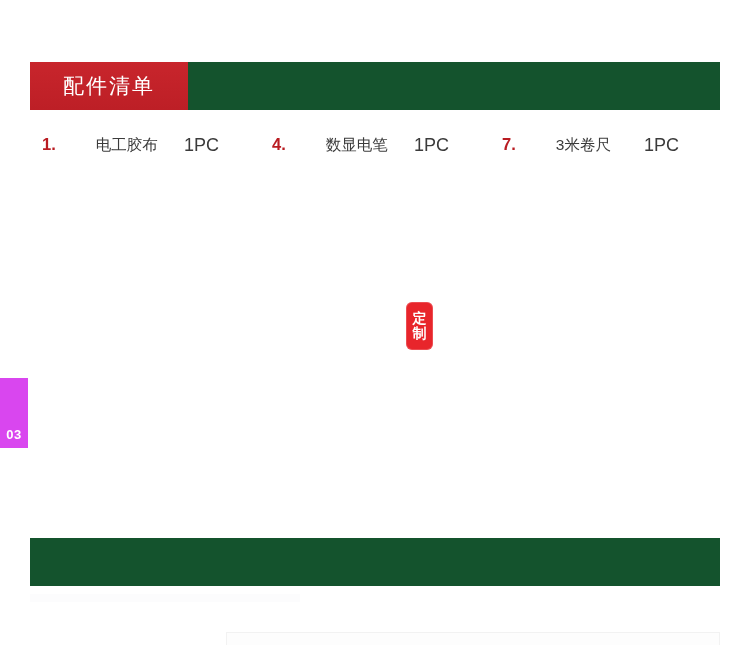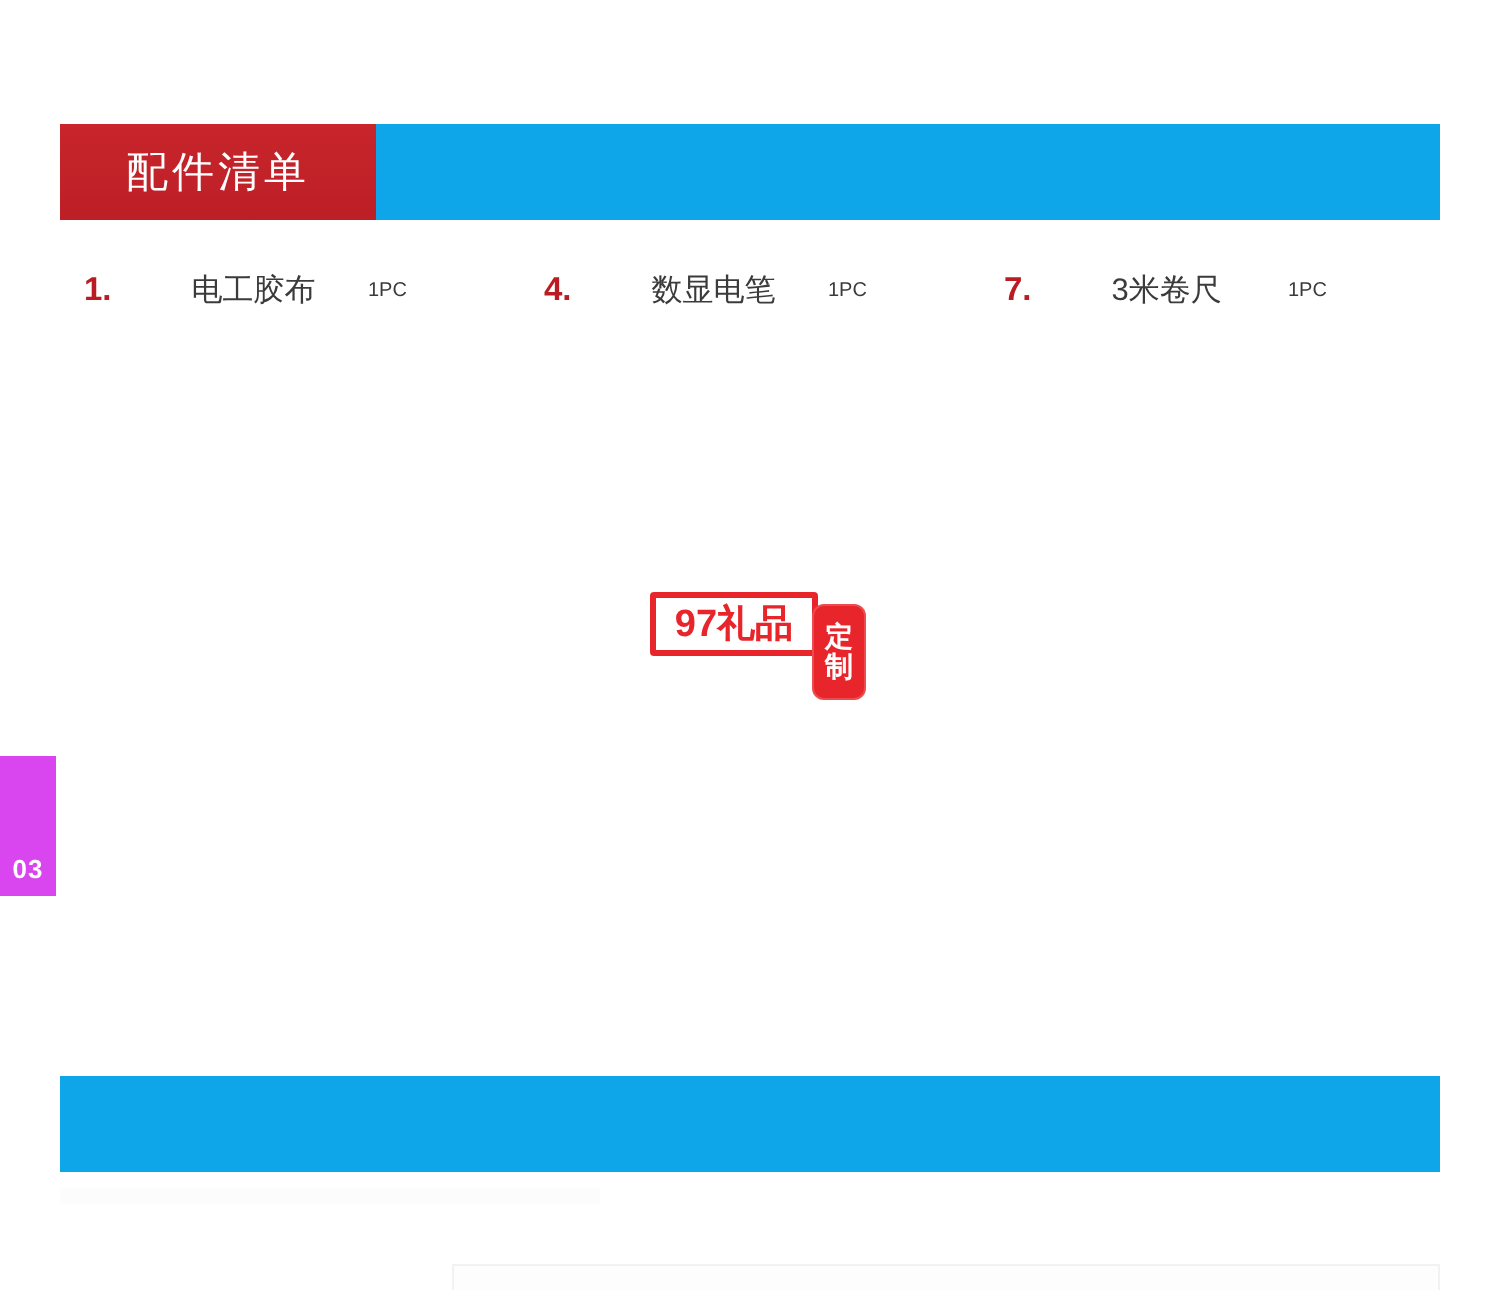--- a/index.html
+++ b/index.html
@@ -34,21 +34,21 @@
     padding-bottom: 6px;
     box-sizing: border-box;
   }
 
   
   .section-header {
     position: absolute;
     left: 30px;
     width: 690px;
     height: 48px;
-    background: #0ea5e9;
+    background: #14532d;
     display: flex;
     align-items: stretch;
   }
   .section-header .title-box {
     width: 158px;
     background: #c42128;
     background: linear-gradient(180deg, #c8252c 0%, #bd1f26 100%);
     color: #ffffff;
     display: flex;
     align-items: center;
@@ -78,21 +78,21 @@
   .parts-table td {
     padding: 0;
     vertical-align: middle;
     font-size: 15.5px;
     color: #3b3b3b;
   }
   .parts-table td.name {
     padding-left: 12px;
   }
   .parts-table td.qty {
-    font-size: 10px;
+    font-size: 18px;
     color: #3b3b3b;
     text-align: left;
     padding-left: 4px;
   }
   .idx {
     color: #b91c22;
     font-weight: bold;
     font-size: 16.5px;
   }
   .nm { color: #3b3b3b; padding-left: 40px; }
@@ -224,23 +224,20 @@
         <span class="idx">7.</span><span class="nm">3米卷尺</span>
       </td>
       <td class="qty">1PC</td>
     </tr>
 
 
   </tbody>
 </table>
 
 <div class="stamp-group">
-  <div class="stamp-box">
-    <span>97礼品</span>
-  </div>
   <div class="stamp-seal">
     <span>定</span>
     <span>制</span>
   </div>
 </div>
 
 <div class="section-header" id="header-display">
   <div class="title-fill"></div>
 </div>
 

